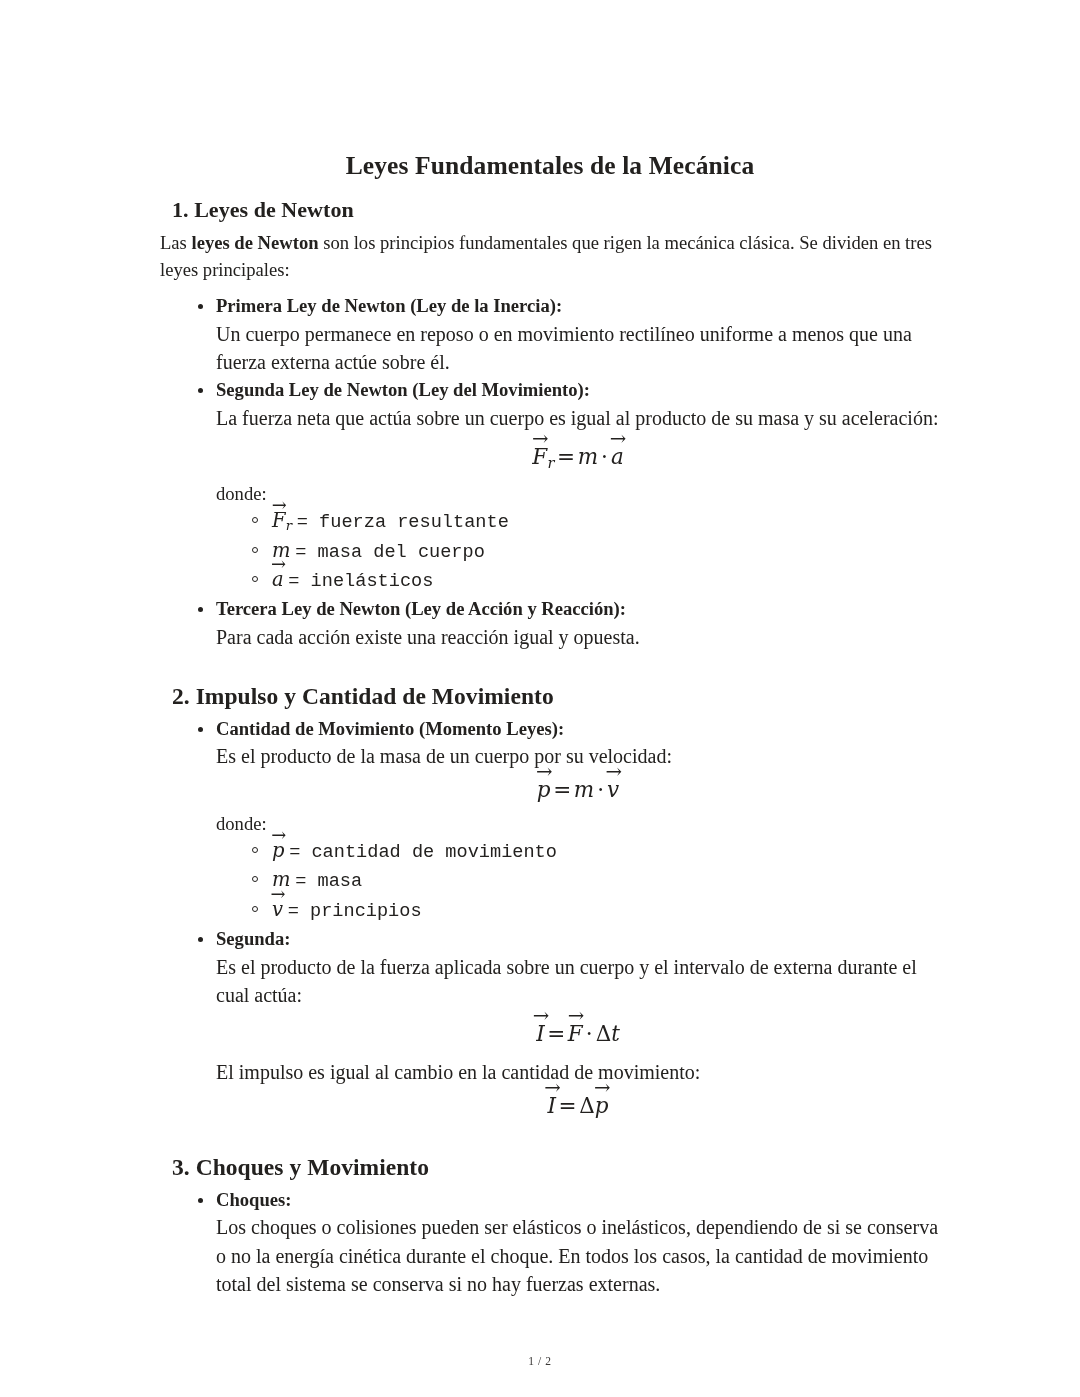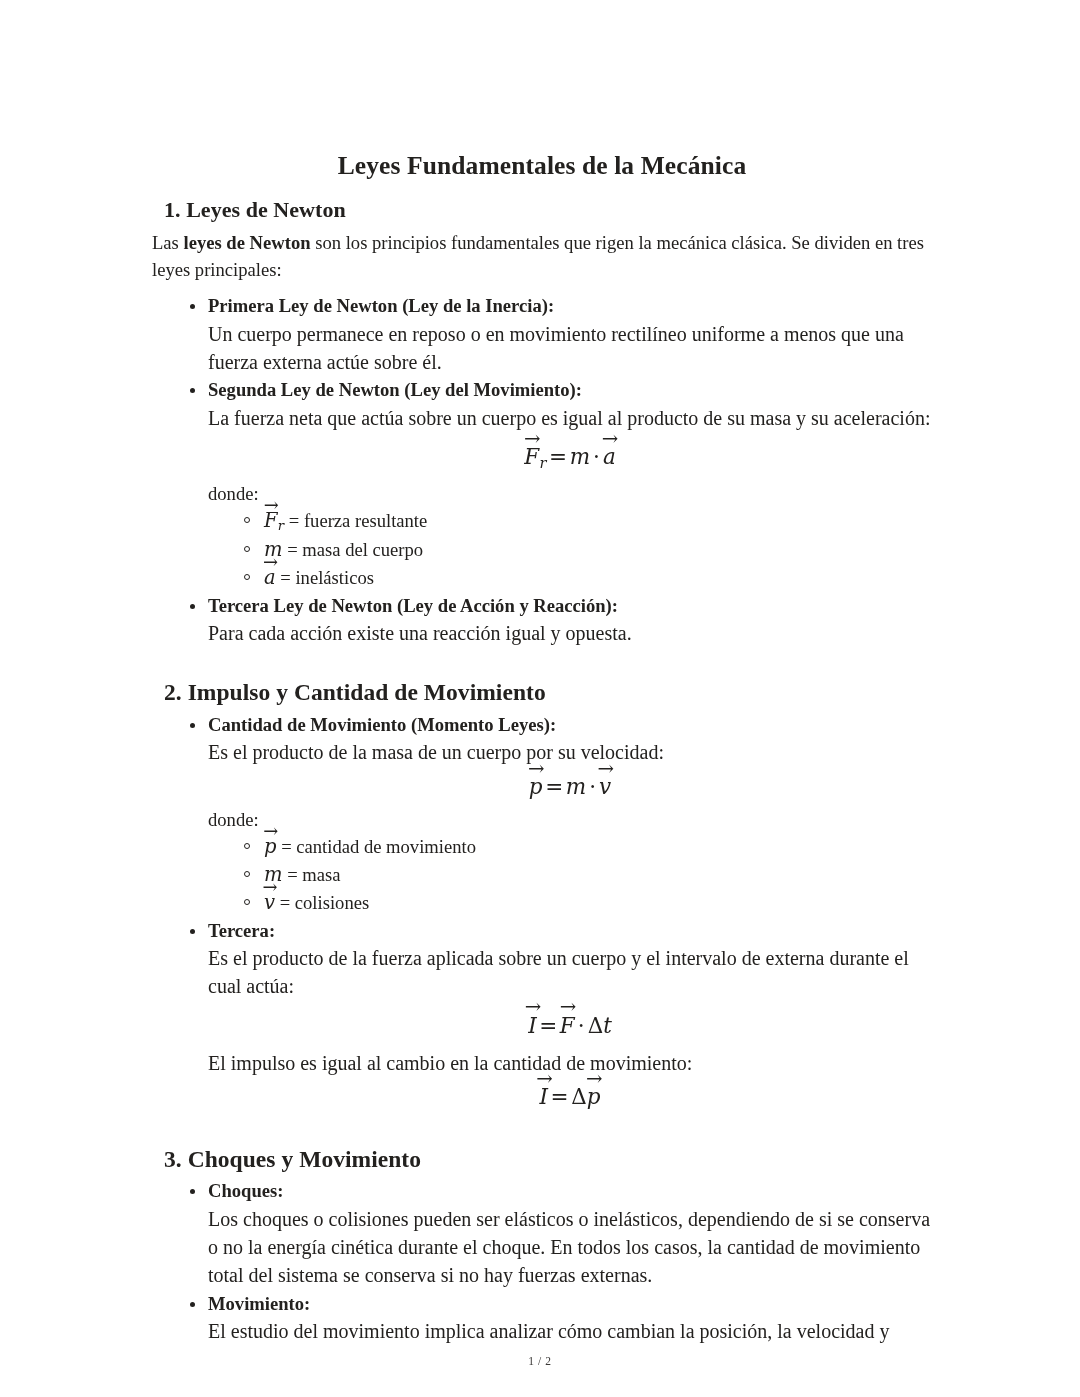--- a/index.html
+++ b/index.html
@@ -12,21 +12,21 @@
     width: 1080px;
     height: 1397px;
     background: #ffffff;
     color: #23211f;
     font-family: "Liberation Serif", "DejaVu Serif", serif;
     overflow: hidden;
     box-sizing: border-box;
   }
   .content {
     position: absolute;
-    left: 152px;
+    left: 160px;
     top: 150px;
     width: 780px;
   }
   .doc-title {
     font-size: 25.5px;
     font-weight: bold;
     text-align: center;
     letter-spacing: 0.1px;
     margin: 0 0 14px 0;
     line-height: 1.25;
@@ -157,21 +157,21 @@
   .formula.tight {
     margin: 4px 0 4px 0;
   }
   .inline-math {
     font-size: 19.5px;
   }
   .eqsign {
     font-style: normal;
     padding: 0 0.12em;
   }
-  .defn-text { font-style: normal; }
+  .defn-text { font-style: normal; font-family: Liberation Mono, monospace; }
 
   .footer {
     position: absolute;
     left: 0;
     right: 0;
     bottom: 30px;
     text-align: center;
     font-size: 11.5px;
     color: #3a3836;
     font-family: "Liberation Serif", "DejaVu Serif", serif;
@@ -250,27 +250,27 @@
           <li>
             <span class="math inline-math"><span class="vec">p<span class="arw">→</span></span></span>
             <span class="defn-text">= cantidad de movimiento</span>
           </li>
           <li>
             <span class="math inline-math">m</span>
             <span class="defn-text">= masa</span>
           </li>
           <li>
             <span class="math inline-math"><span class="vec">v<span class="arw">→</span></span></span>
-            <span class="defn-text">= colisiones</span>
+            <span class="defn-text">= principios</span>
           </li>
         </ul>
       </li>
 
       <li>
-        <span class="li-title">Tercera:</span>
+        <span class="li-title">Segunda:</span>
         <span class="li-body">Es el producto de la fuerza aplicada sobre un cuerpo y el intervalo de externa durante el cual actúa:</span>
 
         <div class="formula">
           <span class="math"><span class="vec">I<span class="arw">→</span></span><span class="eqsign">=</span><span class="vec">F<span class="arw">→</span></span><span class="op">·</span><span class="up">Δ</span><span>t</span></span>
         </div>
 
         <span class="li-body">El impulso es igual al cambio en la cantidad de movimiento:</span>
 
         <div class="formula tight">
           <span class="math"><span class="vec">I<span class="arw">→</span></span><span class="eqsign">=</span><span class="up">Δ</span><span class="vec">p<span class="arw">→</span></span></span>
@@ -281,24 +281,20 @@
 
     <h2 class="section-heading gap-before">3. Choques y Movimiento</h2>
 
     <ul class="level1" style="margin-top:4px;">
 
       <li>
         <span class="li-title">Choques:</span>
         <span class="li-body">Los choques o colisiones pueden ser elásticos o inelásticos, dependiendo de si se conserva o no la energía cinética durante el choque. En todos los casos, la cantidad de movimiento total del sistema se conserva si no hay fuerzas externas.</span>
       </li>
 
-      <li>
-        <span class="li-title">Movimiento:</span>
-        <span class="li-body">El estudio del movimiento implica analizar cómo cambian la posición, la velocidad y</span>
-      </li>
 
     </ul>
 
   </div>
 
   <div class="footer">1 / 2</div>
 
 </div>
 
 </body></html>

